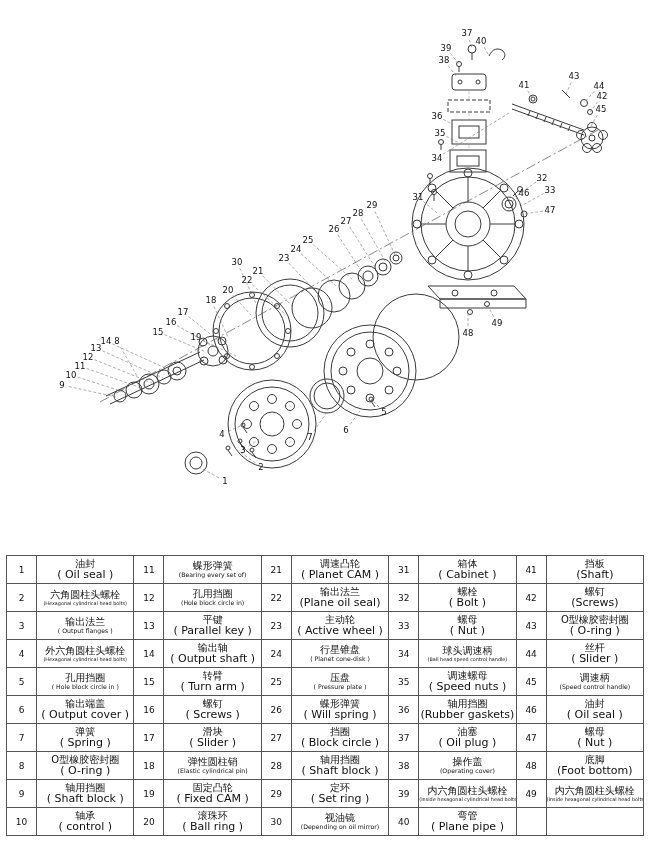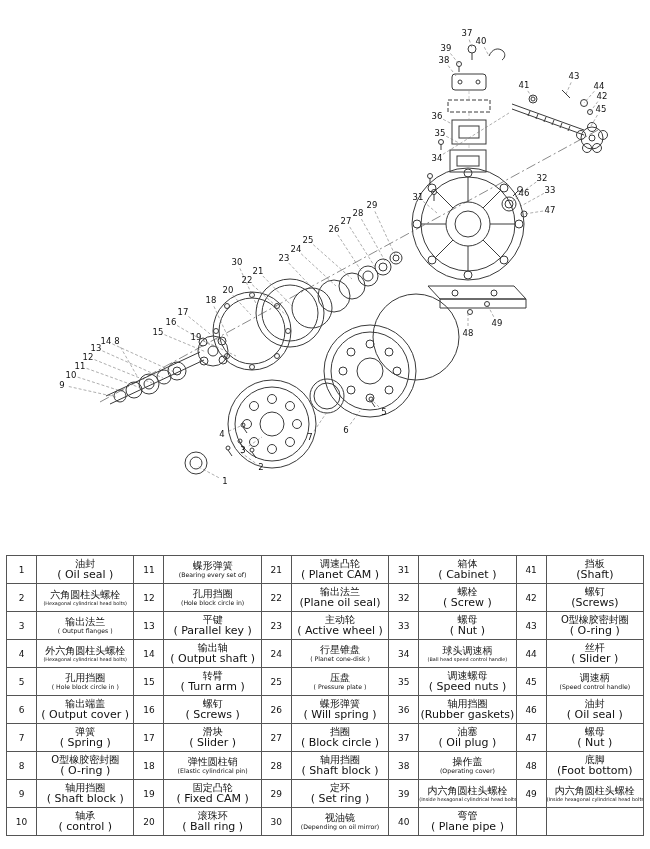--- a/index.html
+++ b/index.html
@@ -381,21 +381,21 @@
             <div class="en sm">(Hole block circle in)</div>
           </td>
           <td class="num">22</td>
           <td class="desc">
             <div class="cn">输出法兰</div>
             <div class="en">(Plane oil seal)</div>
           </td>
           <td class="num">32</td>
           <td class="desc">
             <div class="cn">螺栓</div>
-            <div class="en">( Screw )</div>
+            <div class="en">( Bolt )</div>
           </td>
           <td class="num">42</td>
           <td class="desc">
             <div class="cn">螺钉</div>
             <div class="en">(Screws)</div>
           </td>
         </tr>
         <tr>
           <td class="num">3</td>
           <td class="desc">

